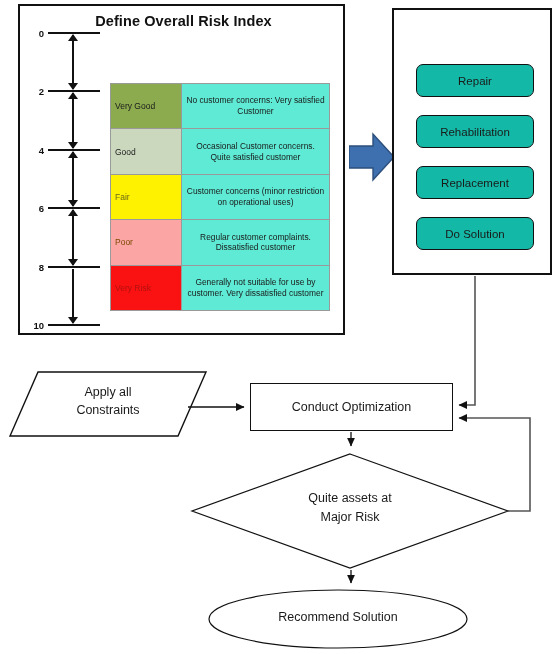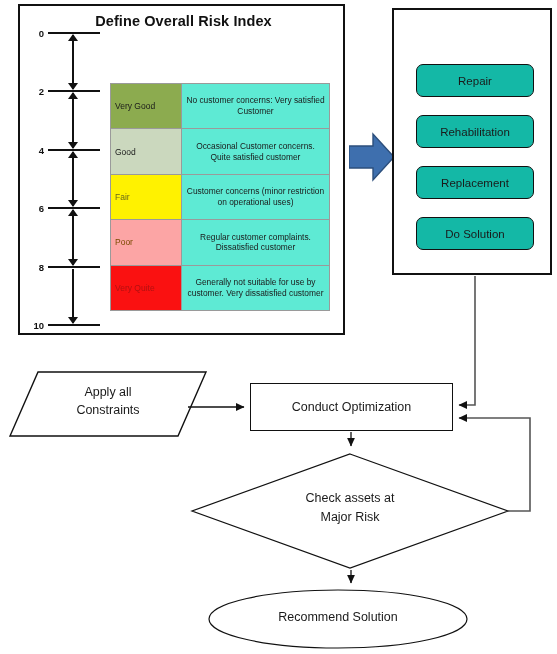--- a/index.html
+++ b/index.html
@@ -237,21 +237,21 @@
         </tr>
         <tr>
           <td class="rating" style="background: rgb(255, 242, 0); color: rgb(107, 107, 26);">Fair</td>
           <td class="desc">Customer concerns (minor restriction on operational uses)</td>
         </tr>
         <tr>
           <td class="rating" style="background: #fca5a5; color: rgb(122, 74, 0);">Poor</td>
           <td class="desc">Regular customer complaints. Dissatisfied customer</td>
         </tr>
         <tr>
-          <td class="rating" style="background: rgb(250, 17, 17); color: rgb(179, 16, 16);">Very Quite</td>
+          <td class="rating" style="background: rgb(250, 17, 17); color: rgb(179, 16, 16);">Very Risk</td>
           <td class="desc">Generally not suitable for use by customer. Very dissatisfied customer</td>
         </tr>
       </tbody>
   </table>
 
   <div class="abs" id="blue-arrow">
     <svg width="46" height="52" viewBox="0 0 46 52" xmlns="http://www.w3.org/2000/svg">
       <polygon points="0,15 24,15 24,3 45,26 24,49 24,37 0,37" fill="#3E6FAE" stroke="#2C4F7C" stroke-width="1.4" stroke-linejoin="miter"></polygon>
     </svg>
   </div>
@@ -274,21 +274,21 @@
   </div>
 
   <div class="abs" id="optimize-box">Conduct Optimization</div>
 
   <div class="abs" id="decision-shape">
     <svg width="320" height="118" viewBox="0 0 320 118" xmlns="http://www.w3.org/2000/svg">
       <polygon points="160,2 318,59 160,116 2,59" fill="#ffffff" stroke="#111111" stroke-width="1.2"></polygon>
     </svg>
   </div>
   <div class="abs" id="decision-label">
-    <div>Check assets at</div>
+    <div>Quite assets at</div>
     <div>Major Risk</div>
   </div>
 
   <div class="abs" id="solution-shape">
     <svg width="262" height="62" viewBox="0 0 262 62" xmlns="http://www.w3.org/2000/svg">
       <ellipse cx="131" cy="31" rx="129" ry="29" fill="#ffffff" stroke="#111111" stroke-width="1.2"></ellipse>
     </svg>
   </div>
   <div class="abs" id="solution-label">Recommend Solution</div>
 

